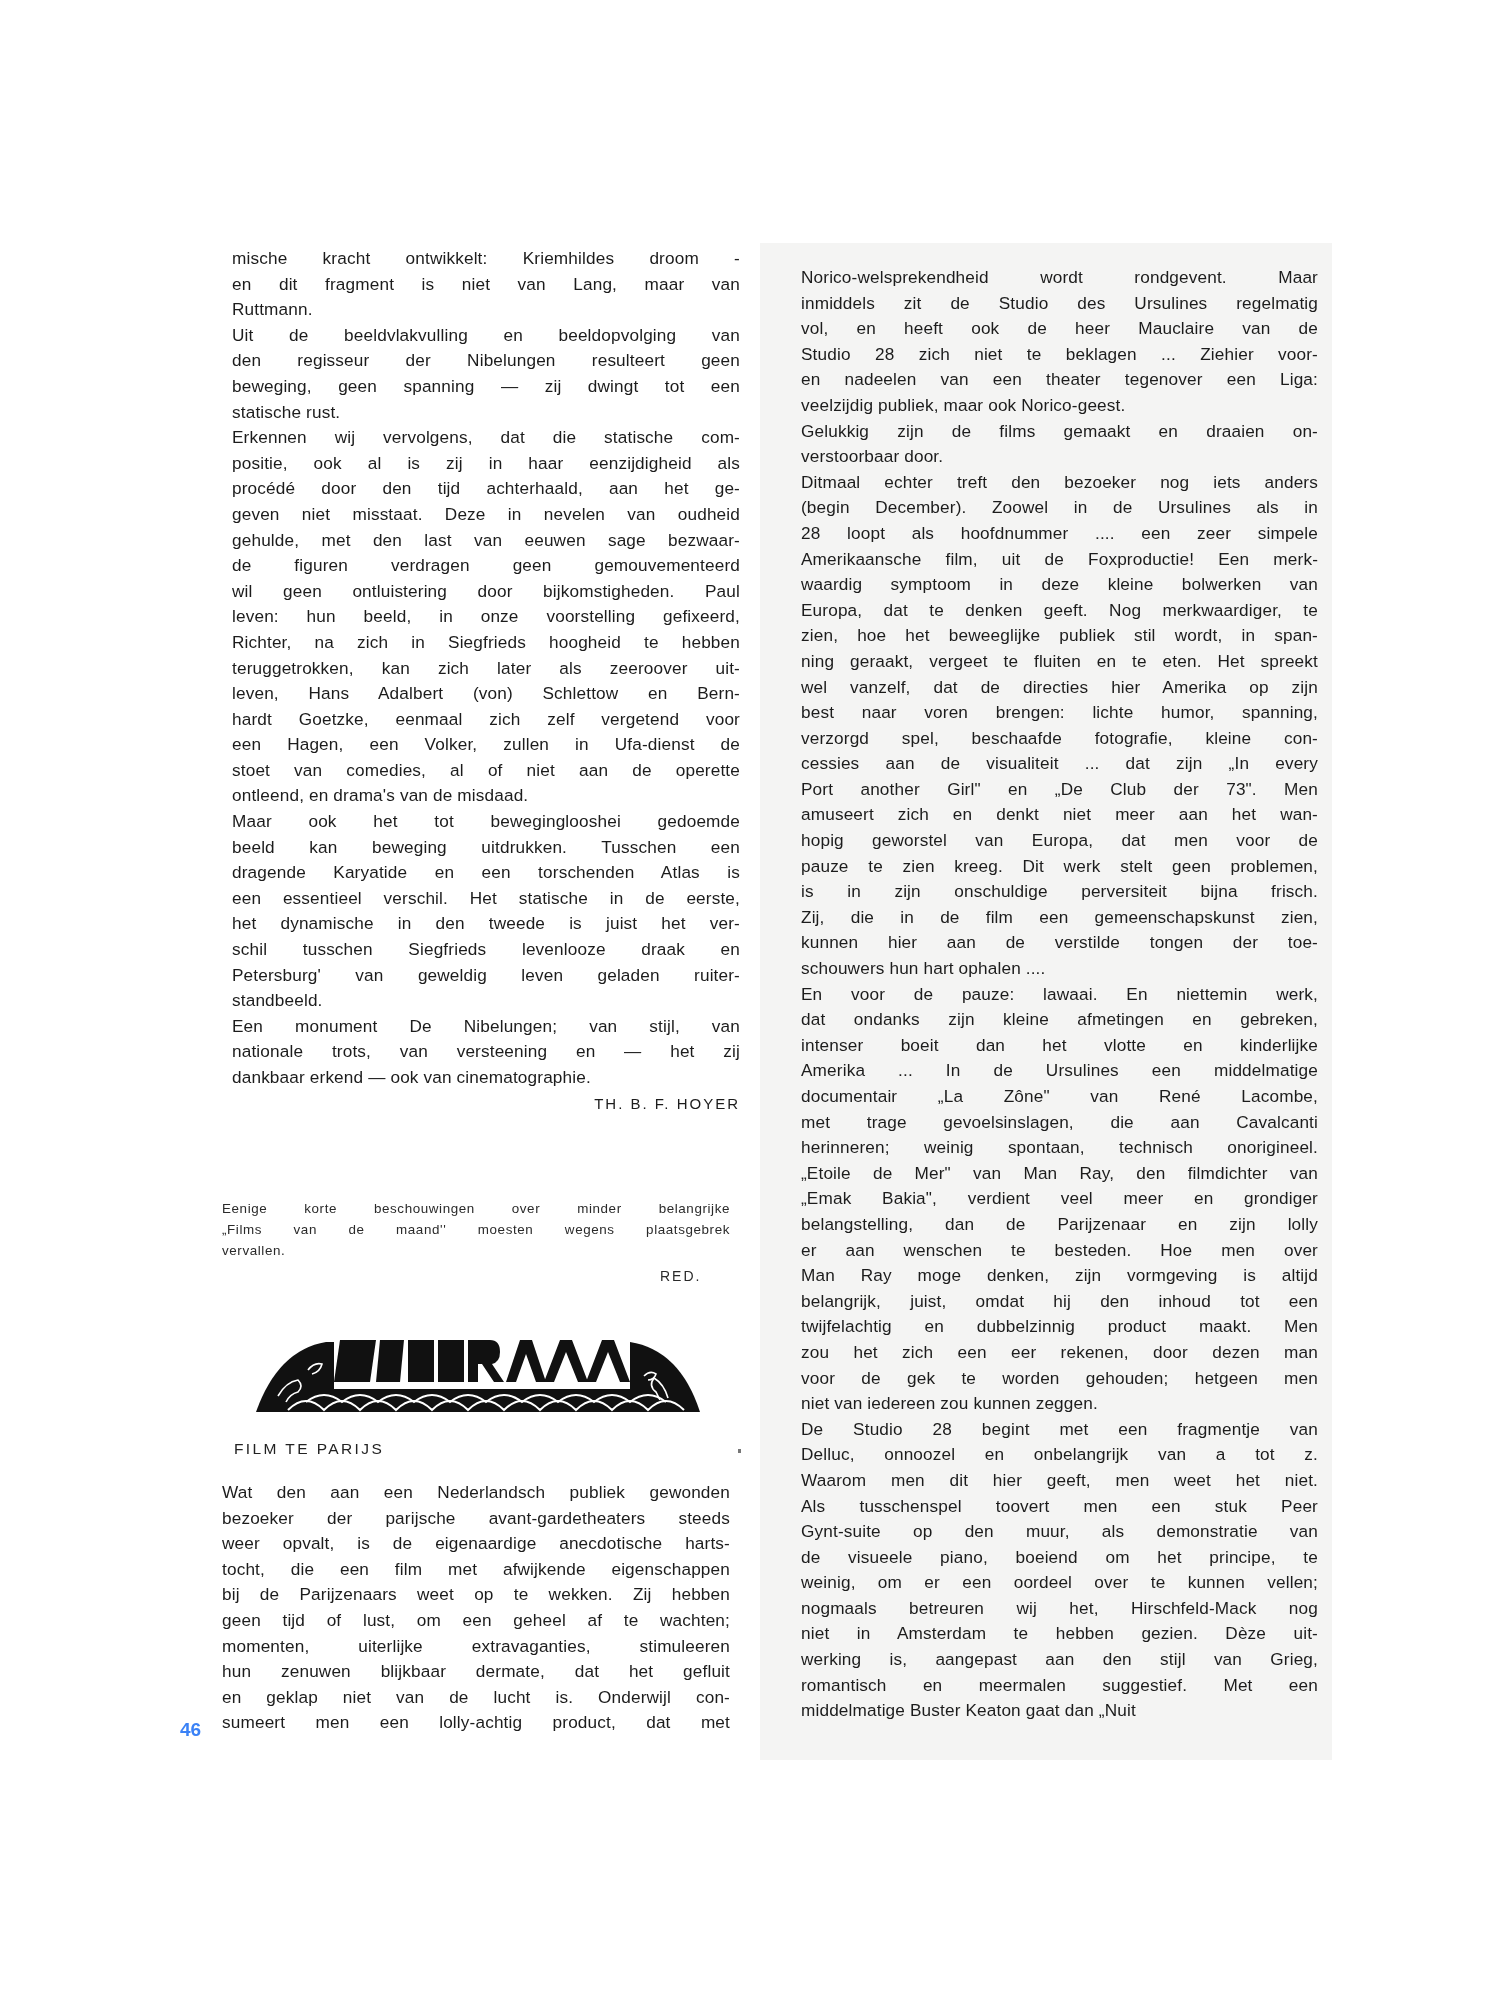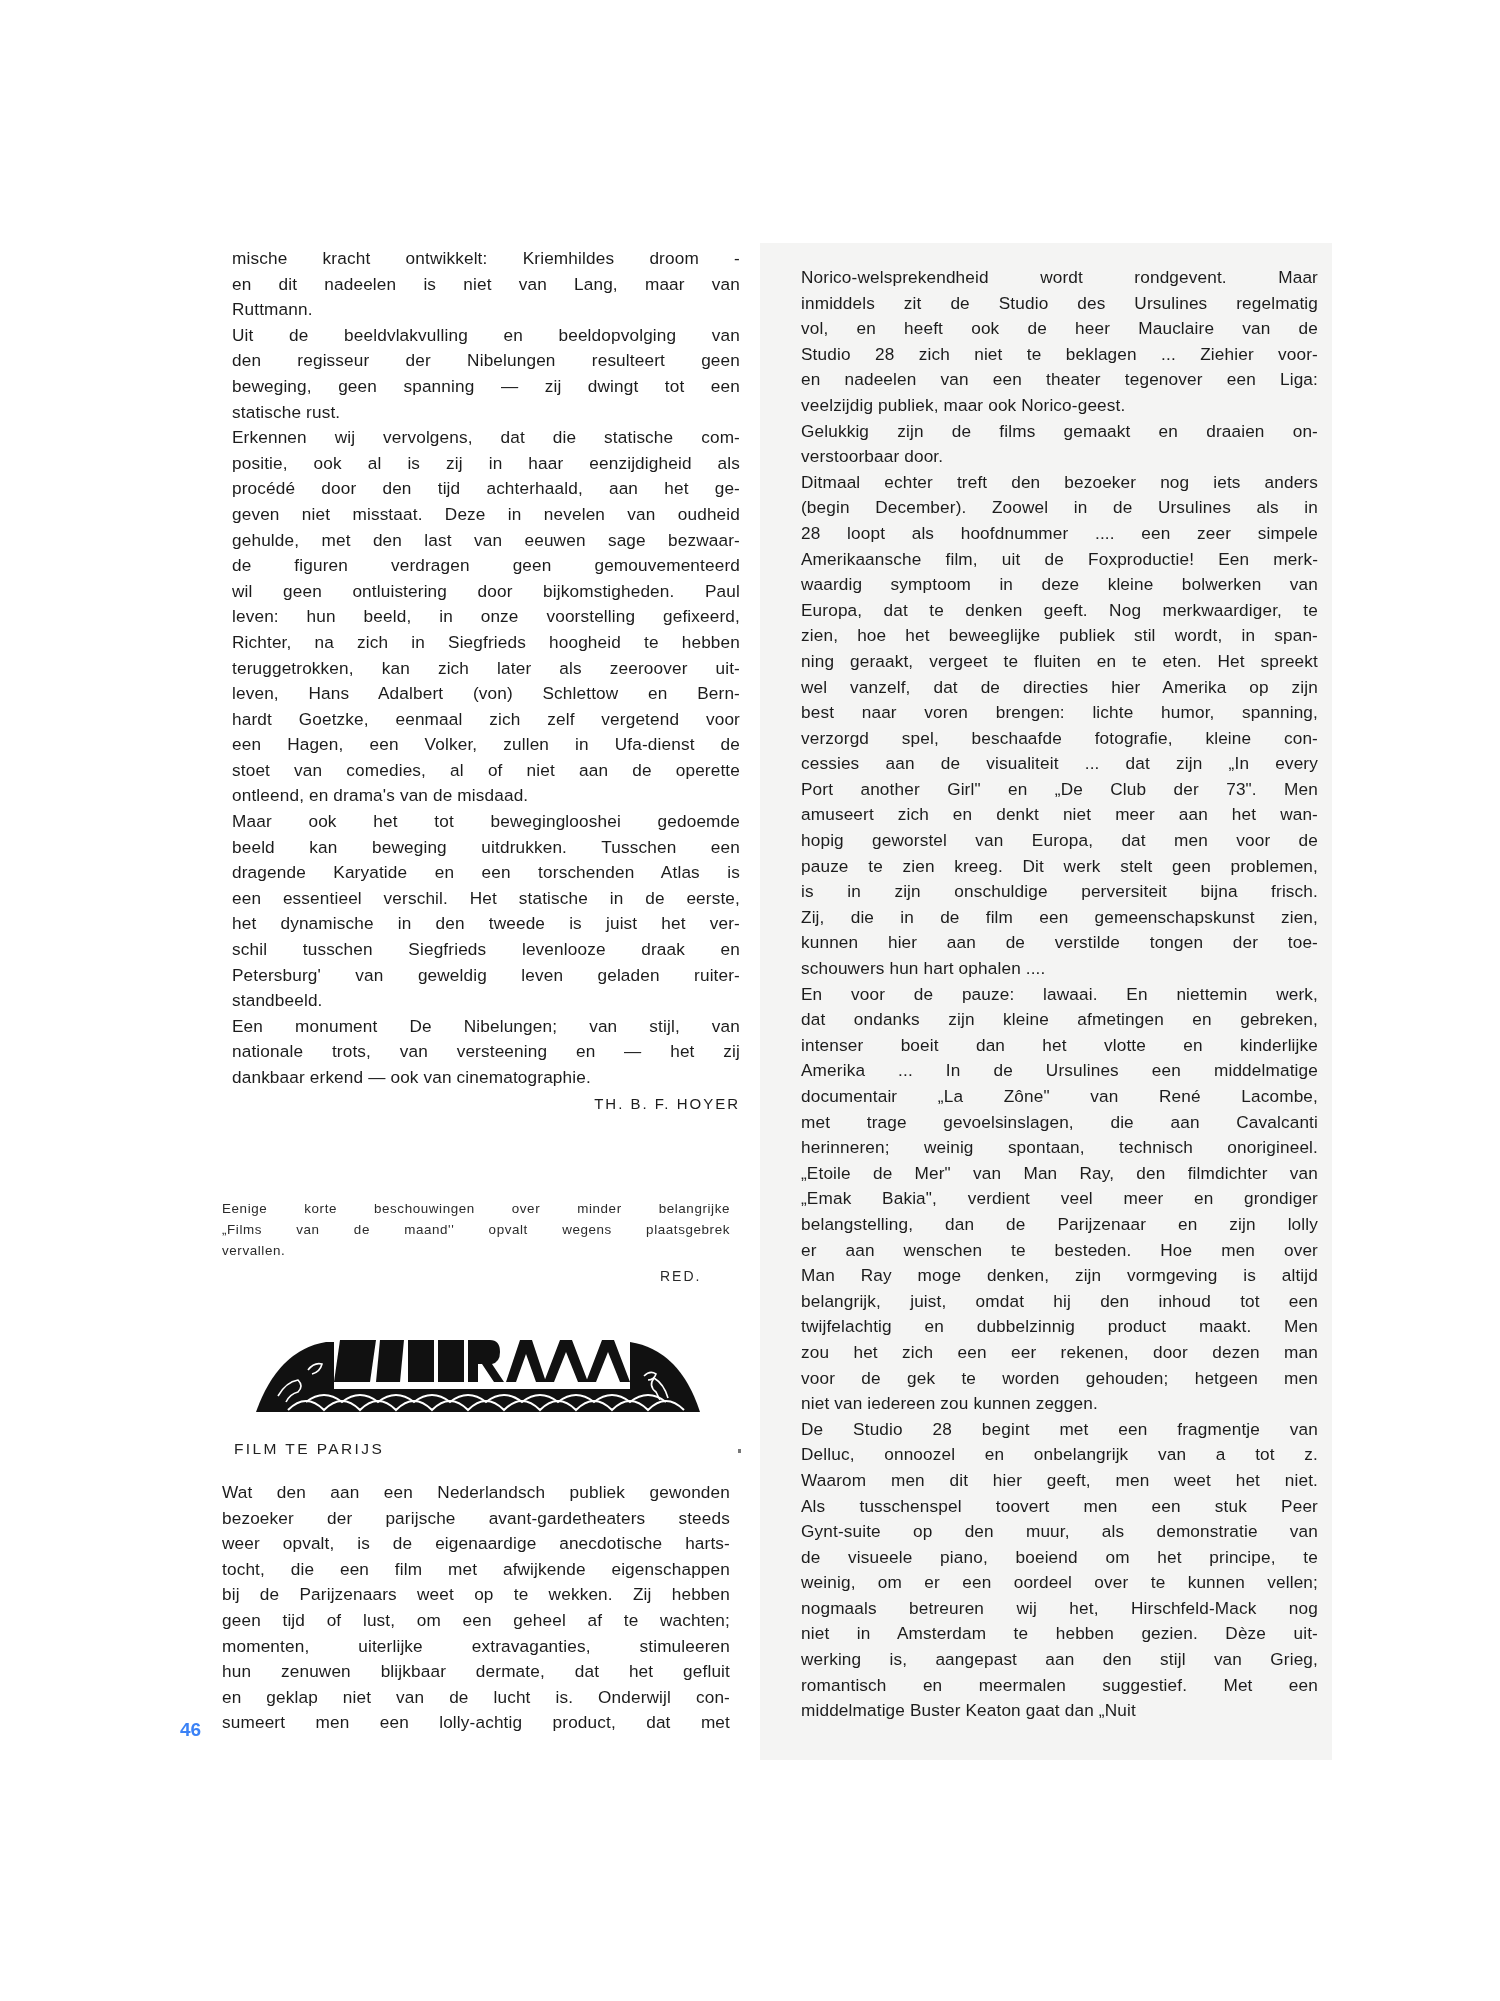--- a/index.html
+++ b/index.html
@@ -30,21 +30,21 @@
 </head>
 <body>
 
 <div class="page-scan">
 
   <div class="right-bg"></div>
 
   <div class="col left-col" id="left-col">
       <p>
         <span class="line">mische kracht ontwikkelt: Kriemhildes droom -</span>
-        <span class="line">en dit nadeelen is niet van Lang, maar van</span>
+        <span class="line">en dit fragment is niet van Lang, maar van</span>
         <span class="line last">Ruttmann.</span>
       </p>
       <p>
         <span class="line">Uit de beeldvlakvulling en beeldopvolging van</span>
         <span class="line">den regisseur der Nibelungen resulteert geen</span>
         <span class="line">beweging, geen spanning — zij dwingt tot een</span>
         <span class="line last">statische rust.</span>
       </p>
       <p>
         <span class="line">Erkennen wij vervolgens, dat die statische com-</span>
@@ -76,21 +76,21 @@
       <p>
         <span class="line">Een monument     De Nibelungen; van stijl, van</span>
         <span class="line">nationale trots, van versteening en — het zij</span>
         <span class="line last">dankbaar erkend — ook van cinematographie.</span>
       </p>
       <div class="signature">TH. B. F. HOYER</div>
     </div>
 
   <div class="note" id="note">
       <span class="line">Eenige korte beschouwingen over minder belangrijke</span>
-      <span class="line">„Films van de maand'' opvalt wegens plaatsgebrek</span>
+      <span class="line">„Films van de maand'' moesten wegens plaatsgebrek</span>
       <span class="line last">vervallen.</span>
     </div>
   <div class="red">RED.</div>
 
   <svg class="logo" viewBox="0 0 460 90" xmlns="http://www.w3.org/2000/svg">
 
     <path d="M8 82 Q 30 20 78 12 L 382 12 Q 432 20 452 82 Z" fill="#111"></path>
 
     <rect x="86" y="8" width="296" height="48" fill="#ffffff"></rect>
 

